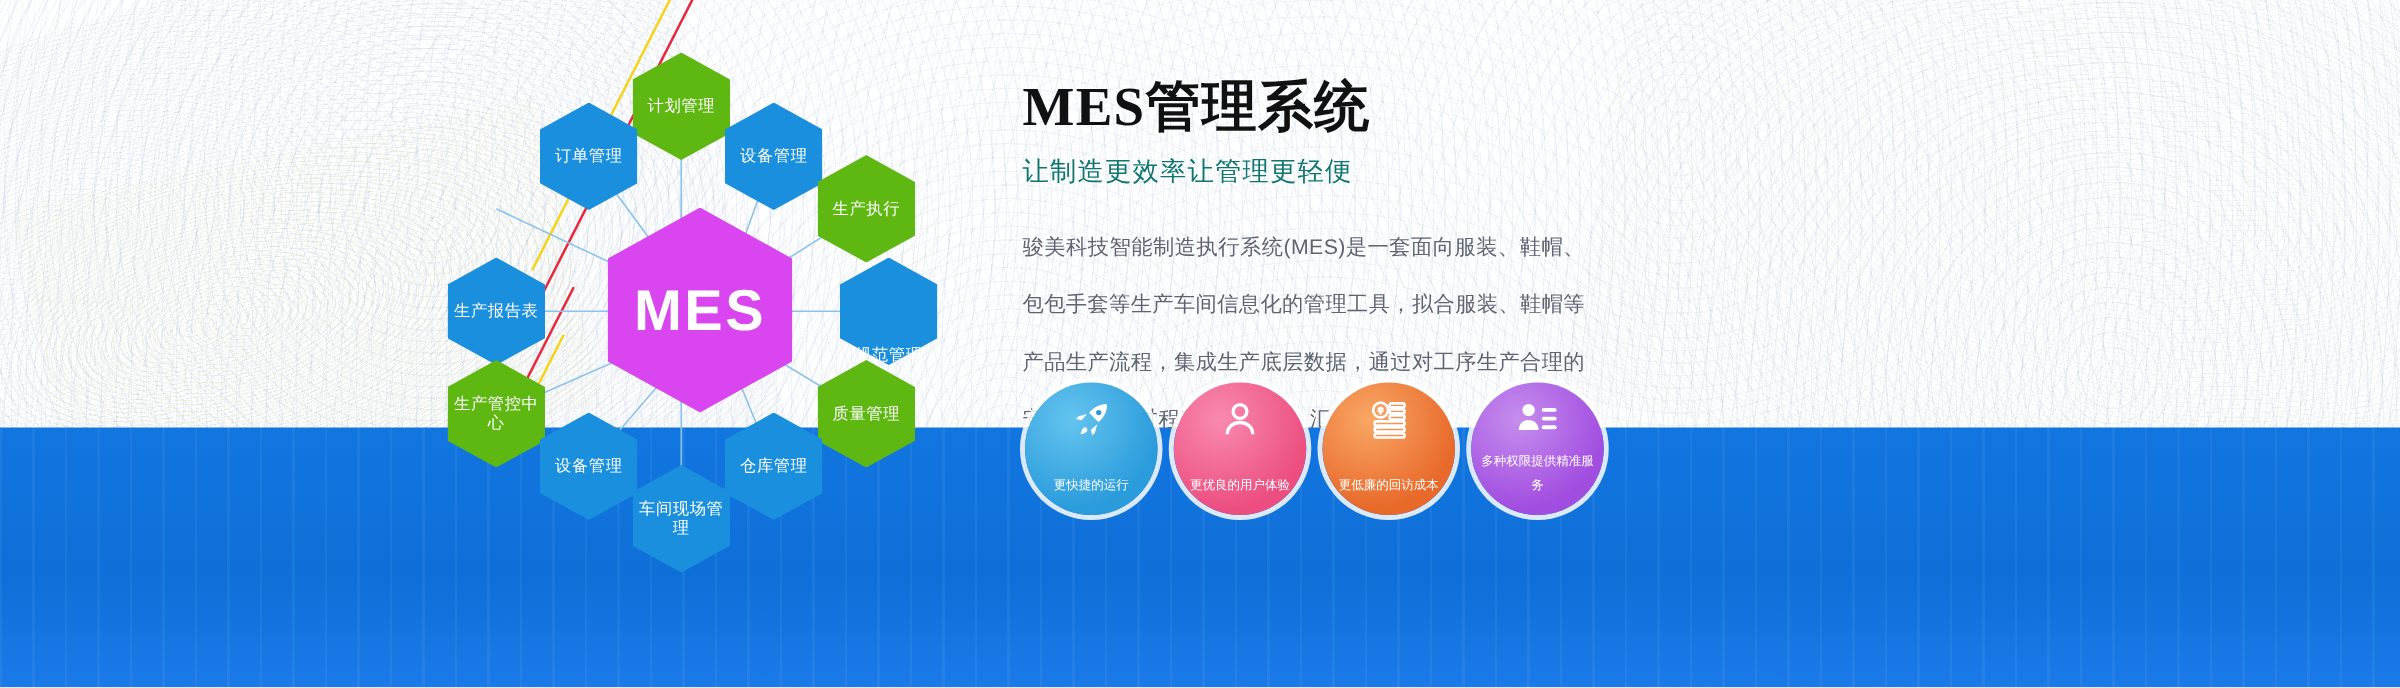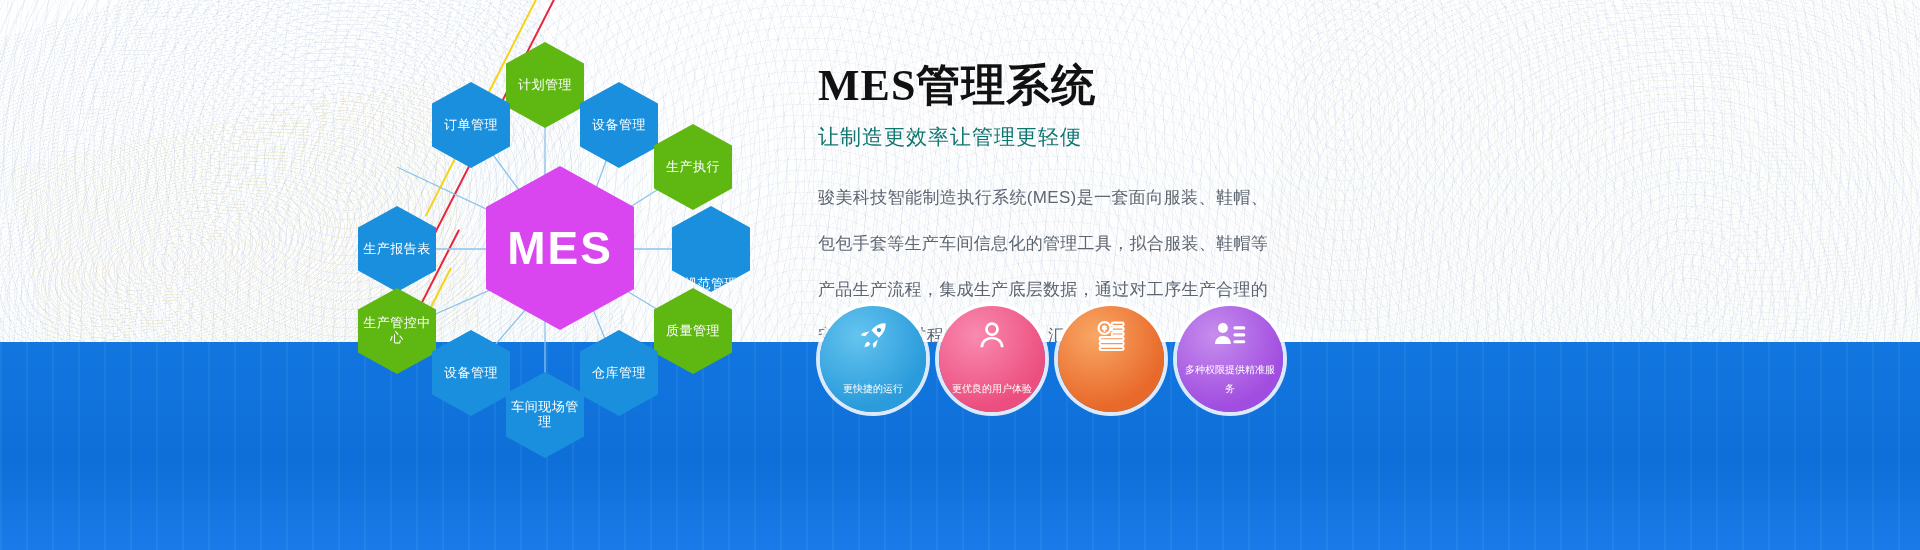--- a/index.html
+++ b/index.html
@@ -212,20 +212,21 @@
           <circle cx="7.4" cy="6.4" r="4.2"></circle>
           <path d="M7.4 4.4v4.6M5.7 5.6h3.4M5.7 7h3.4" stroke-width="1.2"></path>
           <rect x="12.5" y="2.6" width="8.4" height="2.3" rx="1"></rect>
           <rect x="12.5" y="6" width="8.4" height="2.3" rx="1"></rect>
           <rect x="12.5" y="9.4" width="8.4" height="2.3" rx="1"></rect>
           <rect x="4" y="12.8" width="16.9" height="2.3" rx="1"></rect>
           <rect x="4" y="16.2" width="16.9" height="2.3" rx="1"></rect>
           <rect x="4" y="19.6" width="16.9" height="2.3" rx="1"></rect>
         </svg>
       </span>
+      <span class="cap">更低廉的回访成本</span>
     </div>
 
     <div class="badge b4">
       <span class="ico">
         <svg width="34" height="34" viewBox="0 0 24 24" fill="#fff">
           <circle cx="7" cy="6.4" r="3.5"></circle>
           <path d="M1.4 17.6c0-3.4 2.5-5.6 5.6-5.6s5.6 2.2 5.6 5.6z"></path>
           <rect x="14.4" y="5.2" width="8.4" height="2.2" rx="1.1"></rect>
           <rect x="14.4" y="10.1" width="8.4" height="2.2" rx="1.1"></rect>
           <rect x="14.4" y="15" width="8.4" height="2.2" rx="1.1"></rect>

